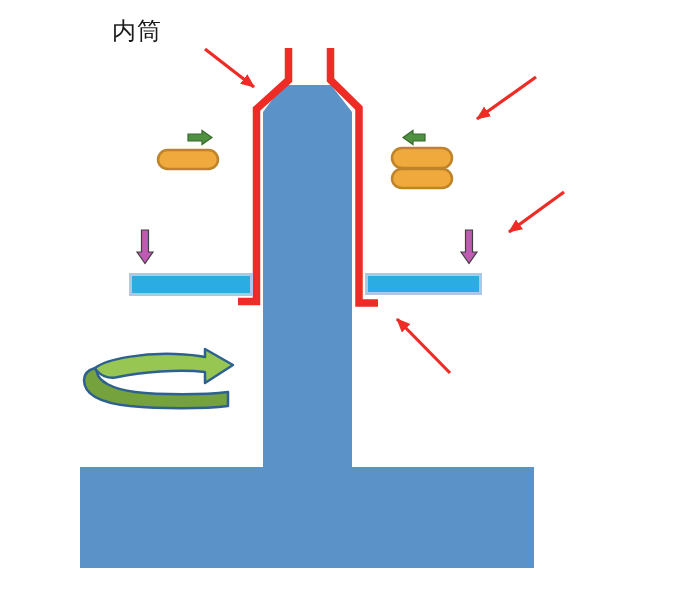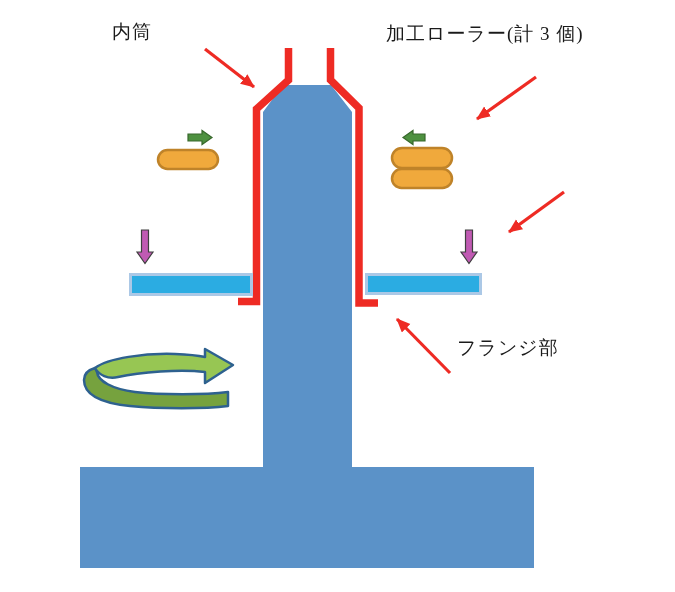--- a/index.html
+++ b/index.html
@@ -8,21 +8,21 @@
     position:relative;
     width:675px;height:592px;
     background:#ffffff;
     overflow:hidden;
     font-family:"Liberation Serif","DejaVu Serif",serif;
   }
   .diagram-svg{position:absolute;left:0;top:0;}
   .lbl{
     position:absolute;
     color:#1a1a1a;
-    font-size:19px;
+    font-size:24px;
     line-height:27px;
     letter-spacing:1px;
     white-space:nowrap;
     user-select:none;
   }
   .lbl-inner{left:112px;top:18px;}
   .lbl-rollers{left:386px;top:20px;}
   .lbl-jig{left:497px;top:147px;}
   .lbl-flange{left:457px;top:334px;}
 </style>
@@ -67,15 +67,13 @@
                C180,369 140,372 118,377 C108,379.5 99,375 95,368 Z" stroke-width="2.5" stroke-linejoin="round" fill="#97c653" stroke="#2e618f"></path>
     </g>
 
     <line x1="205" y1="49" x2="254" y2="87" stroke-width="3.2" marker-end="url(#ptr)" stroke="#ee2b24"></line>
     <line x1="536" y1="77" x2="477" y2="119" stroke-width="3.2" marker-end="url(#ptr)" stroke="#ee2b24"></line>
     <line x1="564" y1="192" x2="509" y2="232" stroke-width="3.2" marker-end="url(#ptr)" stroke="#ee2b24"></line>
     <line x1="450" y1="373" x2="397" y2="319" stroke-width="3.2" marker-end="url(#ptr)" stroke="#ee2b24"></line>
   </svg>
 
   <div class="lbl lbl-inner">内筒</div>
-  <div class="lbl lbl-rollers">加工ローラー(計 3 個)</div>
-  <div class="lbl lbl-flange">フランジ部</div>
 </div>
 
 </body></html>

